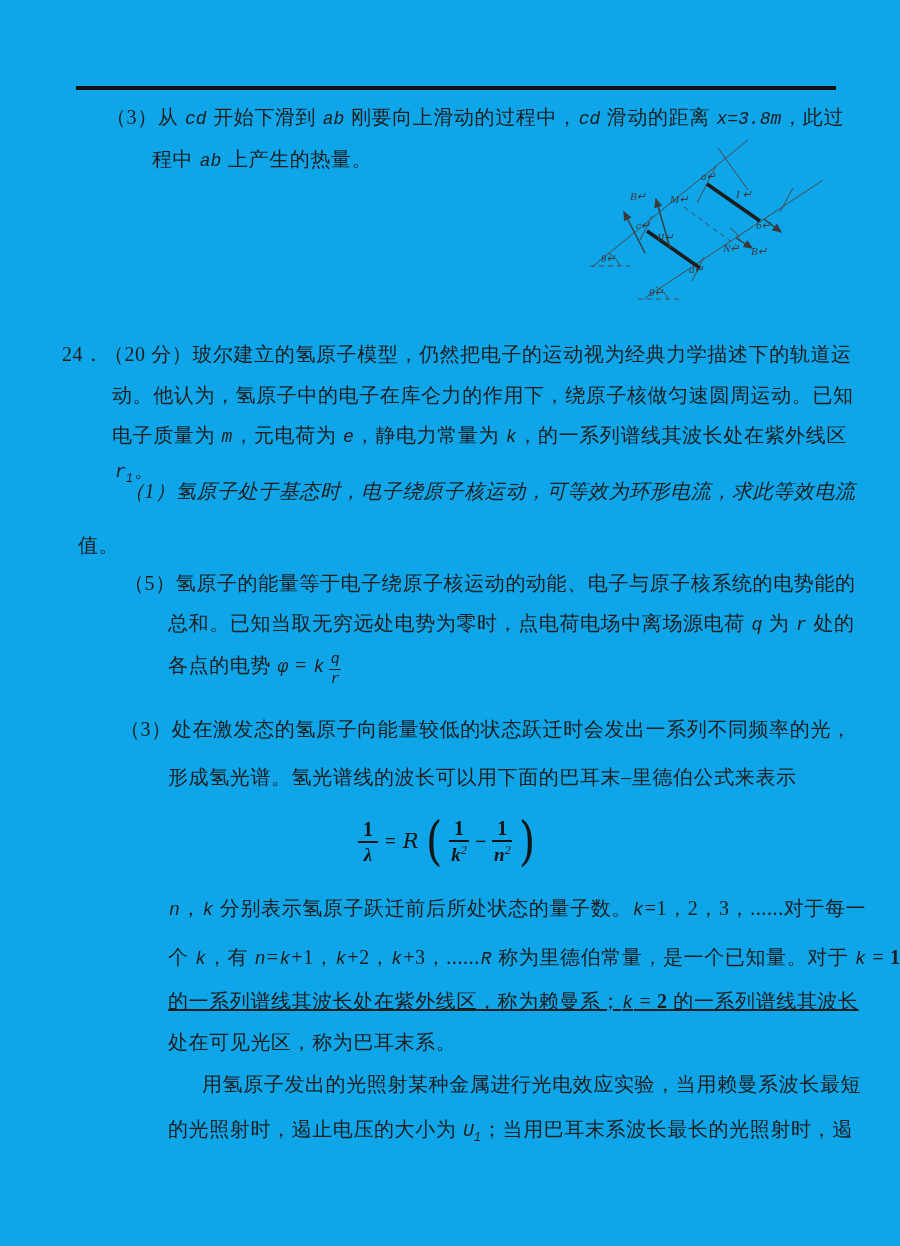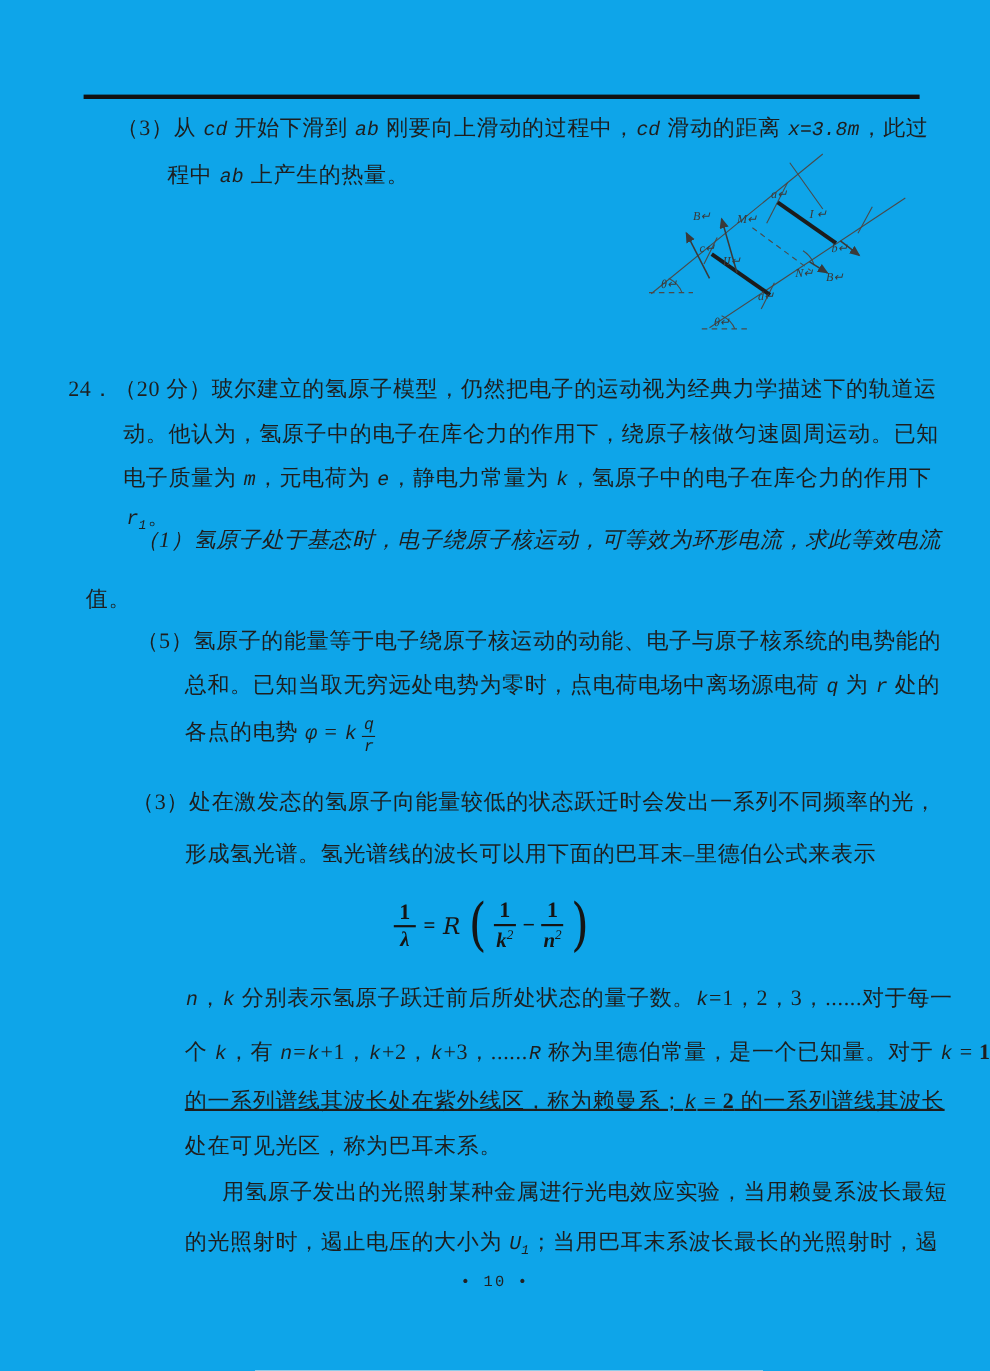--- a/index.html
+++ b/index.html
@@ -102,21 +102,21 @@
 
 <div class="page">
 
   <div class="rule" style="left:76px;top:86px;width:760px;height:4px;"></div>
 
   <div id="text-layer">
       <div class="tl" style="left: 106px; top: 106px;"><span class="c">（3）从 </span><span class="v">cd</span><span class="c"> 开始下滑到 </span><span class="v">ab</span><span class="c"> 刚要向上滑动的过程中，</span><span class="v">cd</span><span class="c"> 滑动的距离 </span><span class="v">x=3.8m</span><span class="c">，此过</span></div>
       <div class="tl" style="left: 152px; top: 148px;"><span class="c">程中 </span><span class="v">ab</span><span class="c"> 上产生的热量。</span></div>
       <div class="tl" style="left: 62px; top: 343px;"><span class="c">24．（20 分）玻尔建立的氢原子模型，仍然把电子的运动视为经典力学描述下的轨道运</span></div>
       <div class="tl" style="left: 112px; top: 384px;"><span class="c">动。他认为，氢原子中的电子在库仑力的作用下，绕原子核做匀速圆周运动。已知</span></div>
-      <div class="tl" style="left: 112px; top: 424px;"><span class="c">电子质量为 </span><span class="v">m</span><span class="c">，元电荷为 </span><span class="v">e</span><span class="c">，静电力常量为 </span><span class="v">k</span><span class="c">，氢原子中的电子在库仑力的作用下</span></div>
+      <div class="tl" style="left: 112px; top: 424px;"><span class="c">电子质量为 </span><span class="v">m</span><span class="c">，元电荷为 </span><span class="v">e</span><span class="c">，静电力常量为 </span><span class="v">k</span><span class="c">，的一系列谱线其波长处在紫外线区</span></div>
       <div class="tl" style="left: 114px; top: 459px;"><span class="v">r<sub>1</sub></span><span class="c">。</span></div>
       <div class="tl" style="left: 124px; top: 480px; font-style: italic;"><span class="c">（1）氢原子处于基态时，电子绕原子核运动，可等效为环形电流，求此等效电流</span></div>
       <div class="tl" style="left: 78px; top: 534px;"><span class="c">值。</span></div>
       <div class="tl" style="left: 124px; top: 572px;"><span class="c">（5）氢原子的能量等于电子绕原子核运动的动能、电子与原子核系统的电势能的</span></div>
       <div class="tl" style="left: 168px; top: 612px;"><span class="c">总和。已知当取无穷远处电势为零时，点电荷电场中离场源电荷 </span><span class="v">q</span><span class="c"> 为 </span><span class="v">r</span><span class="c"> 处的</span></div>
       <div class="tl" style="left: 168px; top: 650px;"><span class="c">各点的电势 </span><span class="v">φ</span><span class="c"> = </span><span class="v">k</span><span class="ifrac">
           <span class="ifn">q</span>
           <span class="ifb"></span>
           <span class="ifd">r</span>
         </span></div>
@@ -187,15 +187,14 @@
     </span>
     <span class="fop">−</span>
     <span class="ffrac">
       <span class="fn">1</span>
       <span class="fbar"></span>
       <span class="fd"><span>n</span><sup>2</sup></span>
     </span>
     <span class="fparen">)</span>
   </div>
 
-  <div class="pagenum" style="top:1158px;">• 10 •</div>
 
 </div>
 
 </body></html>

